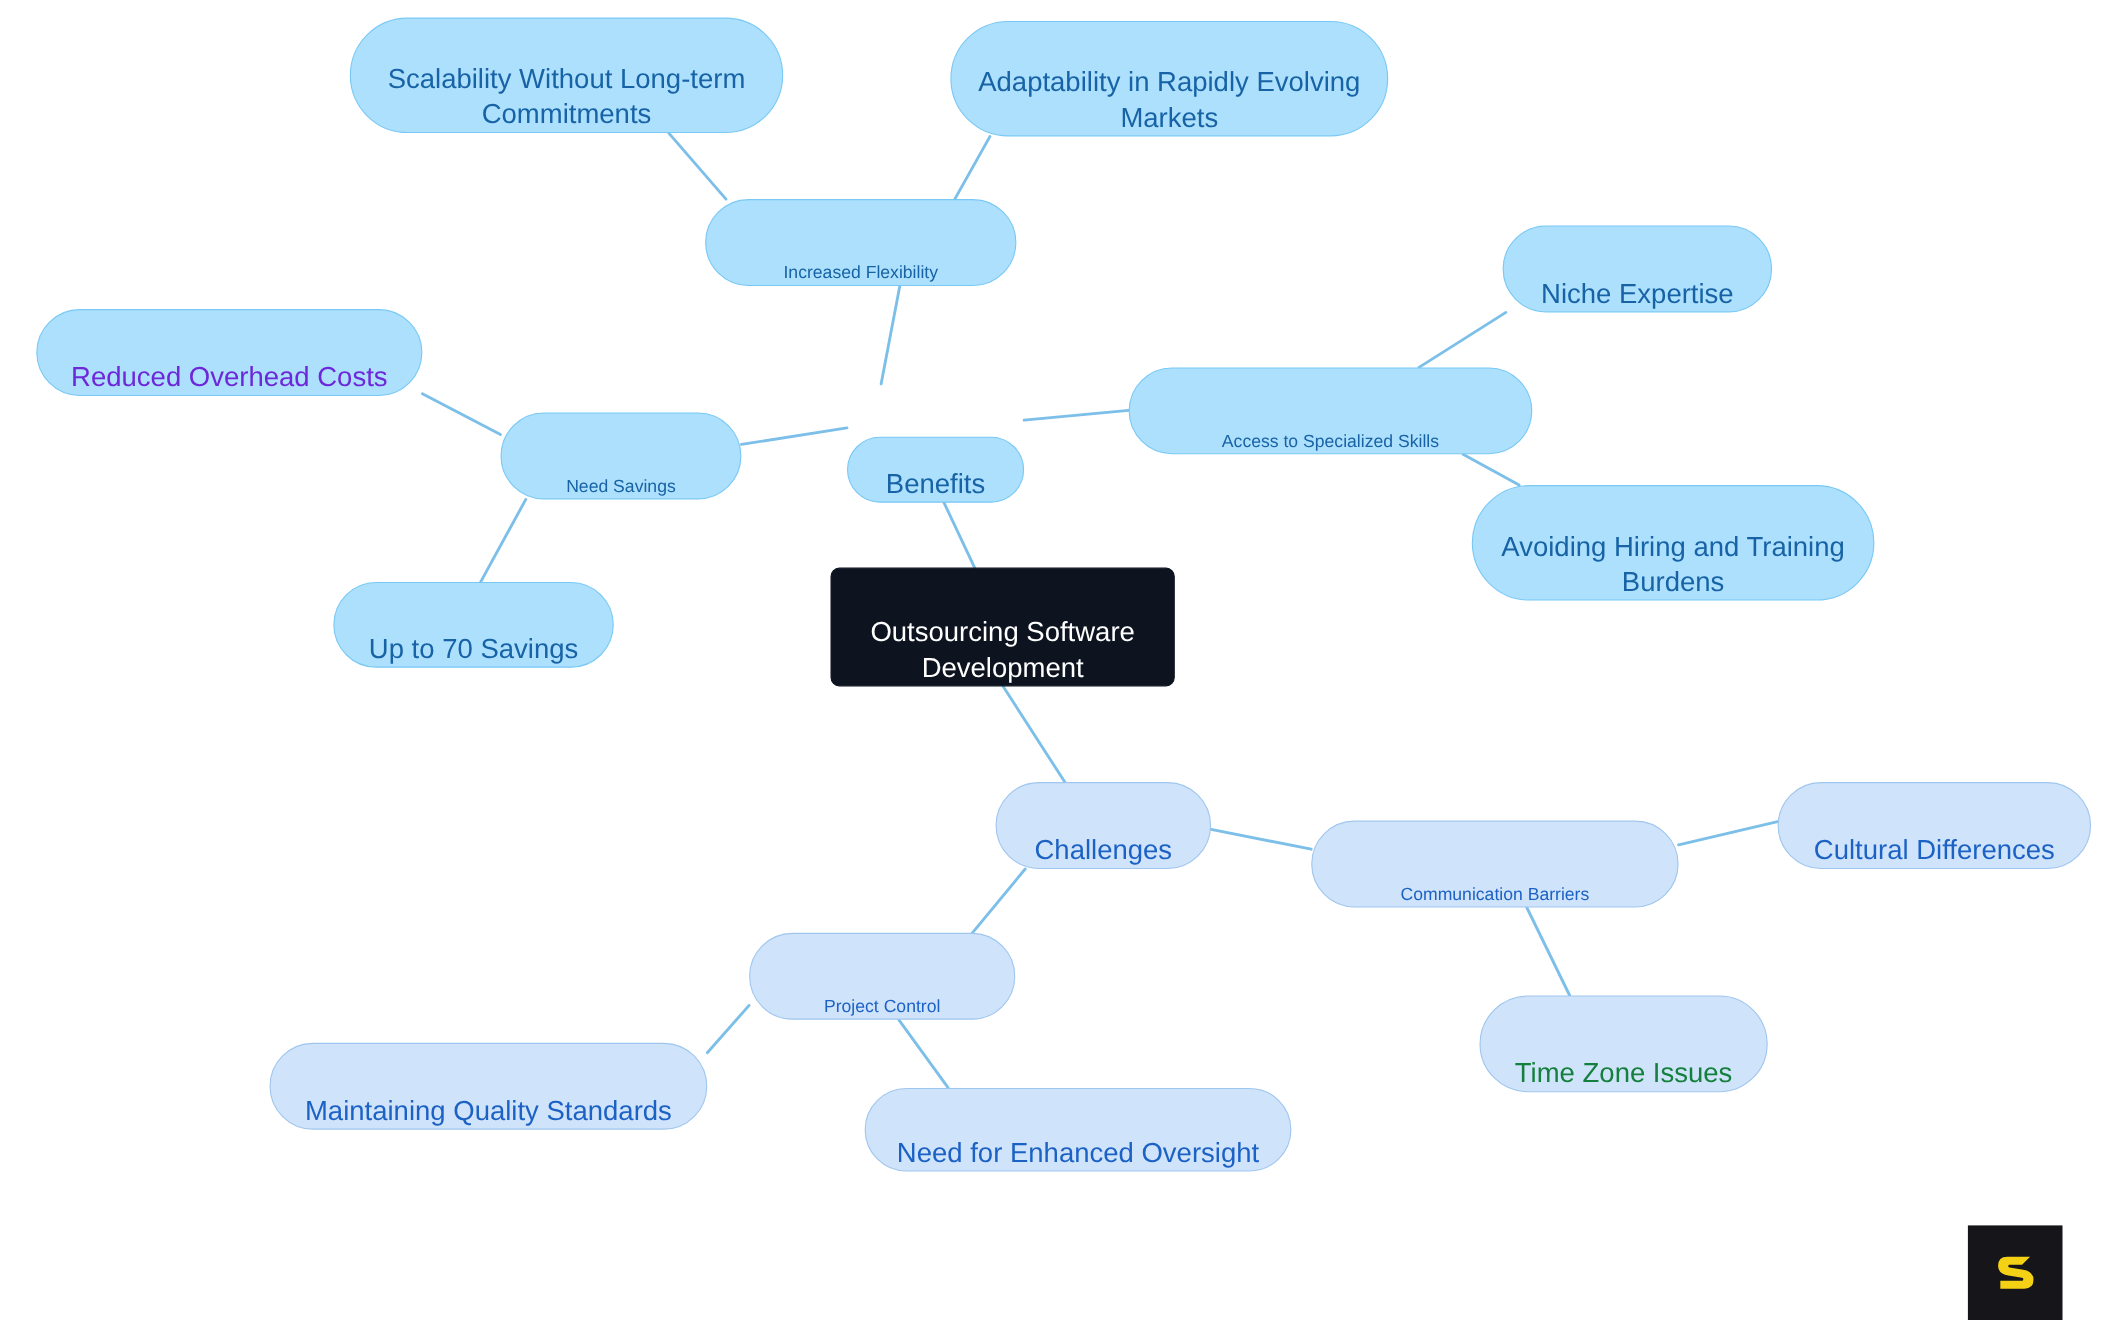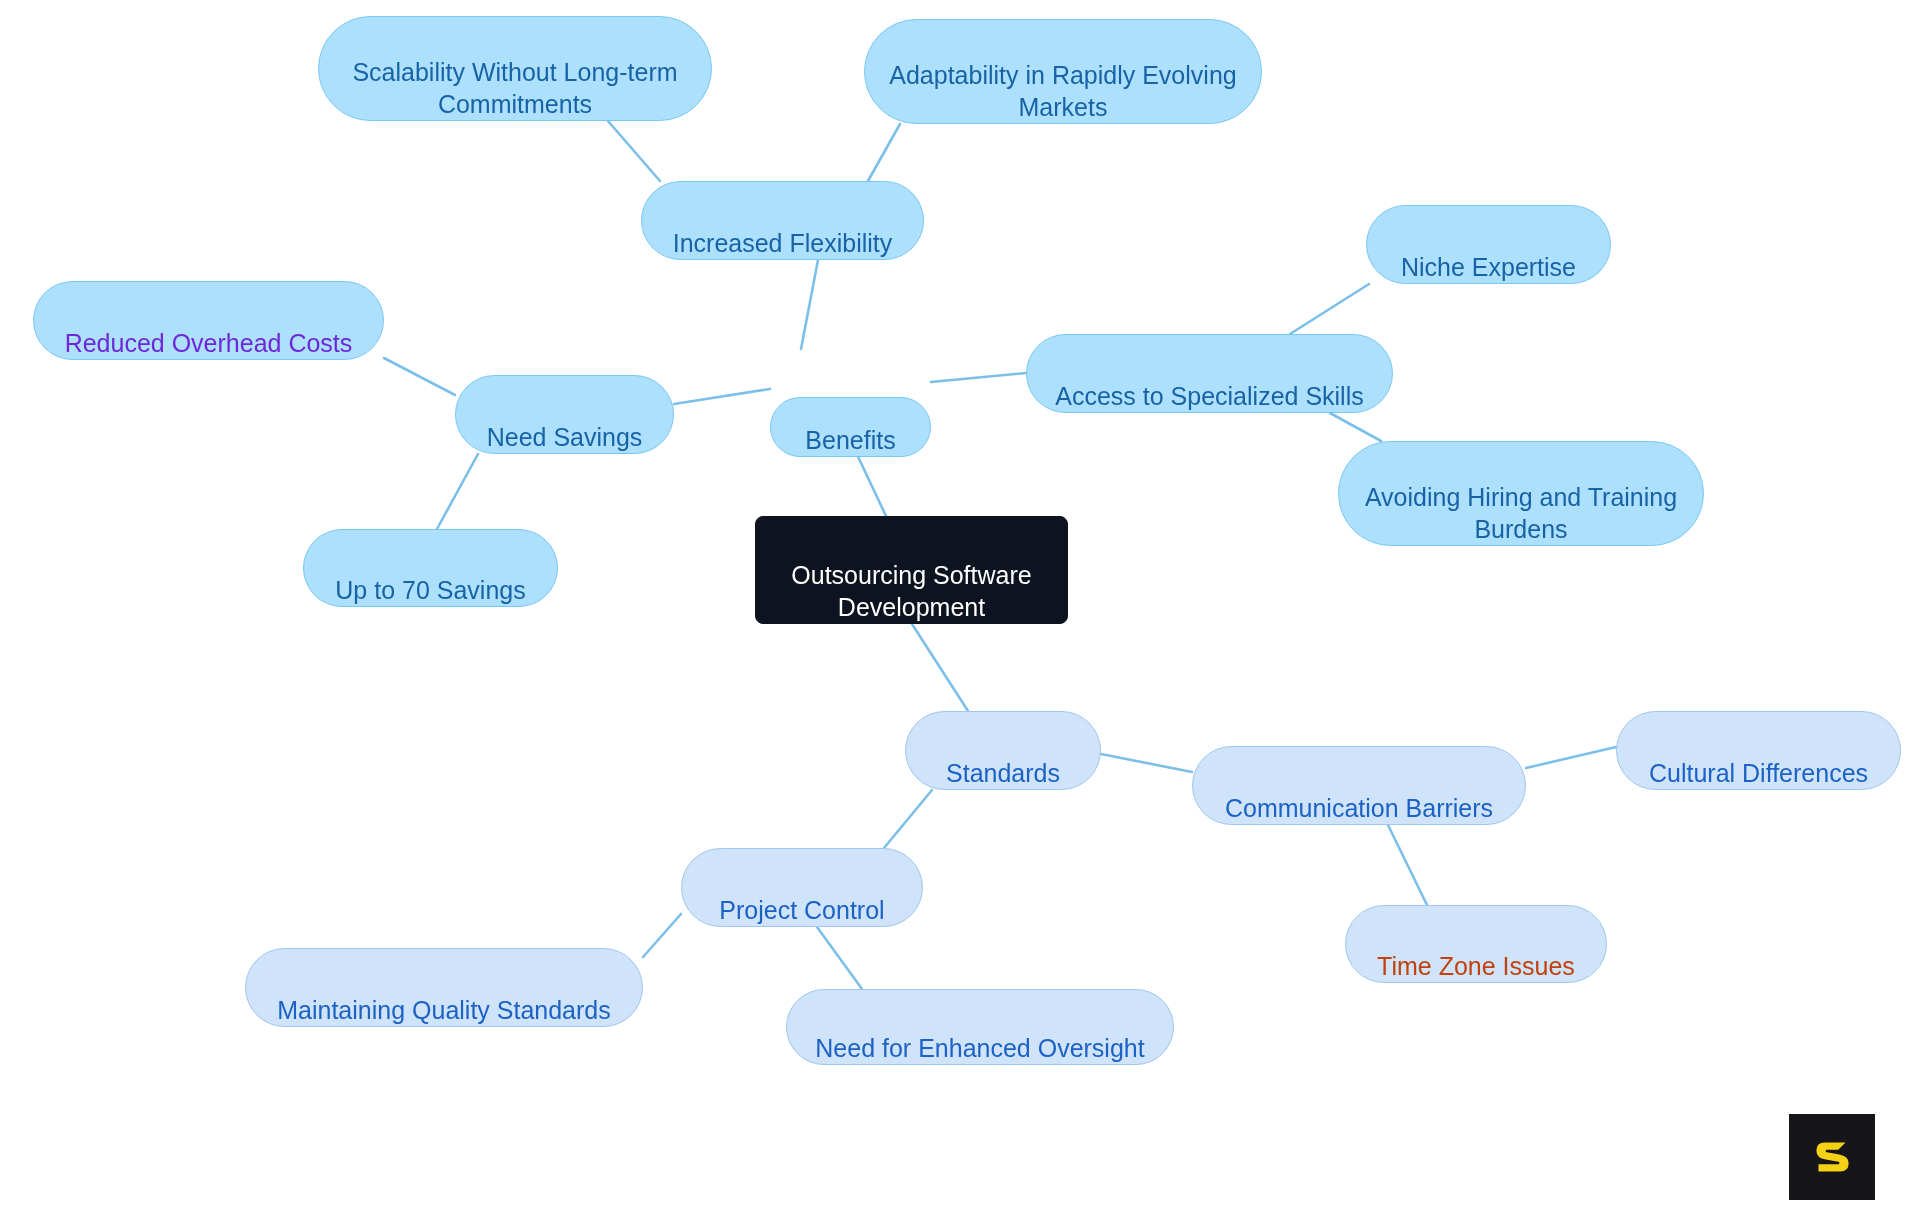--- a/index.html
+++ b/index.html
@@ -52,21 +52,21 @@
     border: 1.6px solid #78c8f5;
     color: #1763a6;
   }
   
   .node.pal-b {
     background: #cfe3fb;
     border: 1.6px solid #9fc6ee;
     color: #1c62c4;
   }
   .node.lvl1 { font-size: 25px; }
-  .node.lvl2 { font-size: 25px; }
+  .node.lvl2 { font-size: 16px; }
   .node.lvl3 { font-size: 25px; }
 
   #logo {
     position: absolute;
     z-index: 5;
     background: #15151a;
     display: flex;
     align-items: center;
     justify-content: center;
   }
@@ -128,29 +128,29 @@
         <span class="node-label">Access to Specialized Skills</span>
       </div>
       <div class="node pal-a lvl3" style="left: 1366px; top: 205px; width: 245px; height: 79px; background: rgb(173, 224, 253); border-color: rgb(120, 200, 245); color: rgb(23, 99, 166);">
         <span class="node-label">Niche Expertise</span>
       </div>
       <div class="node pal-a lvl3" style="left: 1338px; top: 441px; width: 366px; height: 105px; background: rgb(173, 224, 253); border-color: rgb(120, 200, 245); color: rgb(23, 99, 166);">
         <span class="node-label">Avoiding Hiring and Training
 Burdens</span>
       </div>
       <div class="node pal-b lvl1" style="left: 905px; top: 711px; width: 196px; height: 79px; background: rgb(207, 227, 251); border-color: rgb(159, 198, 238); color: rgb(28, 98, 196);">
-        <span class="node-label">Standards</span>
+        <span class="node-label">Challenges</span>
       </div>
       <div class="node pal-b lvl2" style="left: 1192px; top: 746px; width: 334px; height: 79px; background: rgb(207, 227, 251); border-color: rgb(159, 198, 238); color: rgb(28, 98, 196);">
         <span class="node-label">Communication Barriers</span>
       </div>
       <div class="node pal-b lvl3" style="left: 1616px; top: 711px; width: 285px; height: 79px; background: rgb(207, 227, 251); border-color: rgb(159, 198, 238); color: rgb(28, 98, 196);">
         <span class="node-label">Cultural Differences</span>
       </div>
-      <div class="node pal-b lvl3" style="left: 1345px; top: 905px; width: 262px; height: 78px; background: rgb(207, 227, 251); border-color: rgb(159, 198, 238); color: #c2410c;">
+      <div class="node pal-b lvl3" style="left: 1345px; top: 905px; width: 262px; height: 88px; background: rgb(207, 227, 251); border-color: rgb(159, 198, 238); color: #15803d;">
         <span class="node-label">Time Zone Issues</span>
       </div>
       <div class="node pal-b lvl2" style="left: 681px; top: 848px; width: 242px; height: 79px; background: rgb(207, 227, 251); border-color: rgb(159, 198, 238); color: rgb(28, 98, 196);">
         <span class="node-label">Project Control</span>
       </div>
       <div class="node pal-b lvl3" style="left: 245px; top: 948px; width: 398px; height: 79px; background: rgb(207, 227, 251); border-color: rgb(159, 198, 238); color: rgb(28, 98, 196);">
         <span class="node-label">Maintaining Quality Standards</span>
       </div>
       <div class="node pal-b lvl3" style="left: 786px; top: 989px; width: 388px; height: 76px; background: rgb(207, 227, 251); border-color: rgb(159, 198, 238); color: rgb(28, 98, 196);">
         <span class="node-label">Need for Enhanced Oversight</span>

